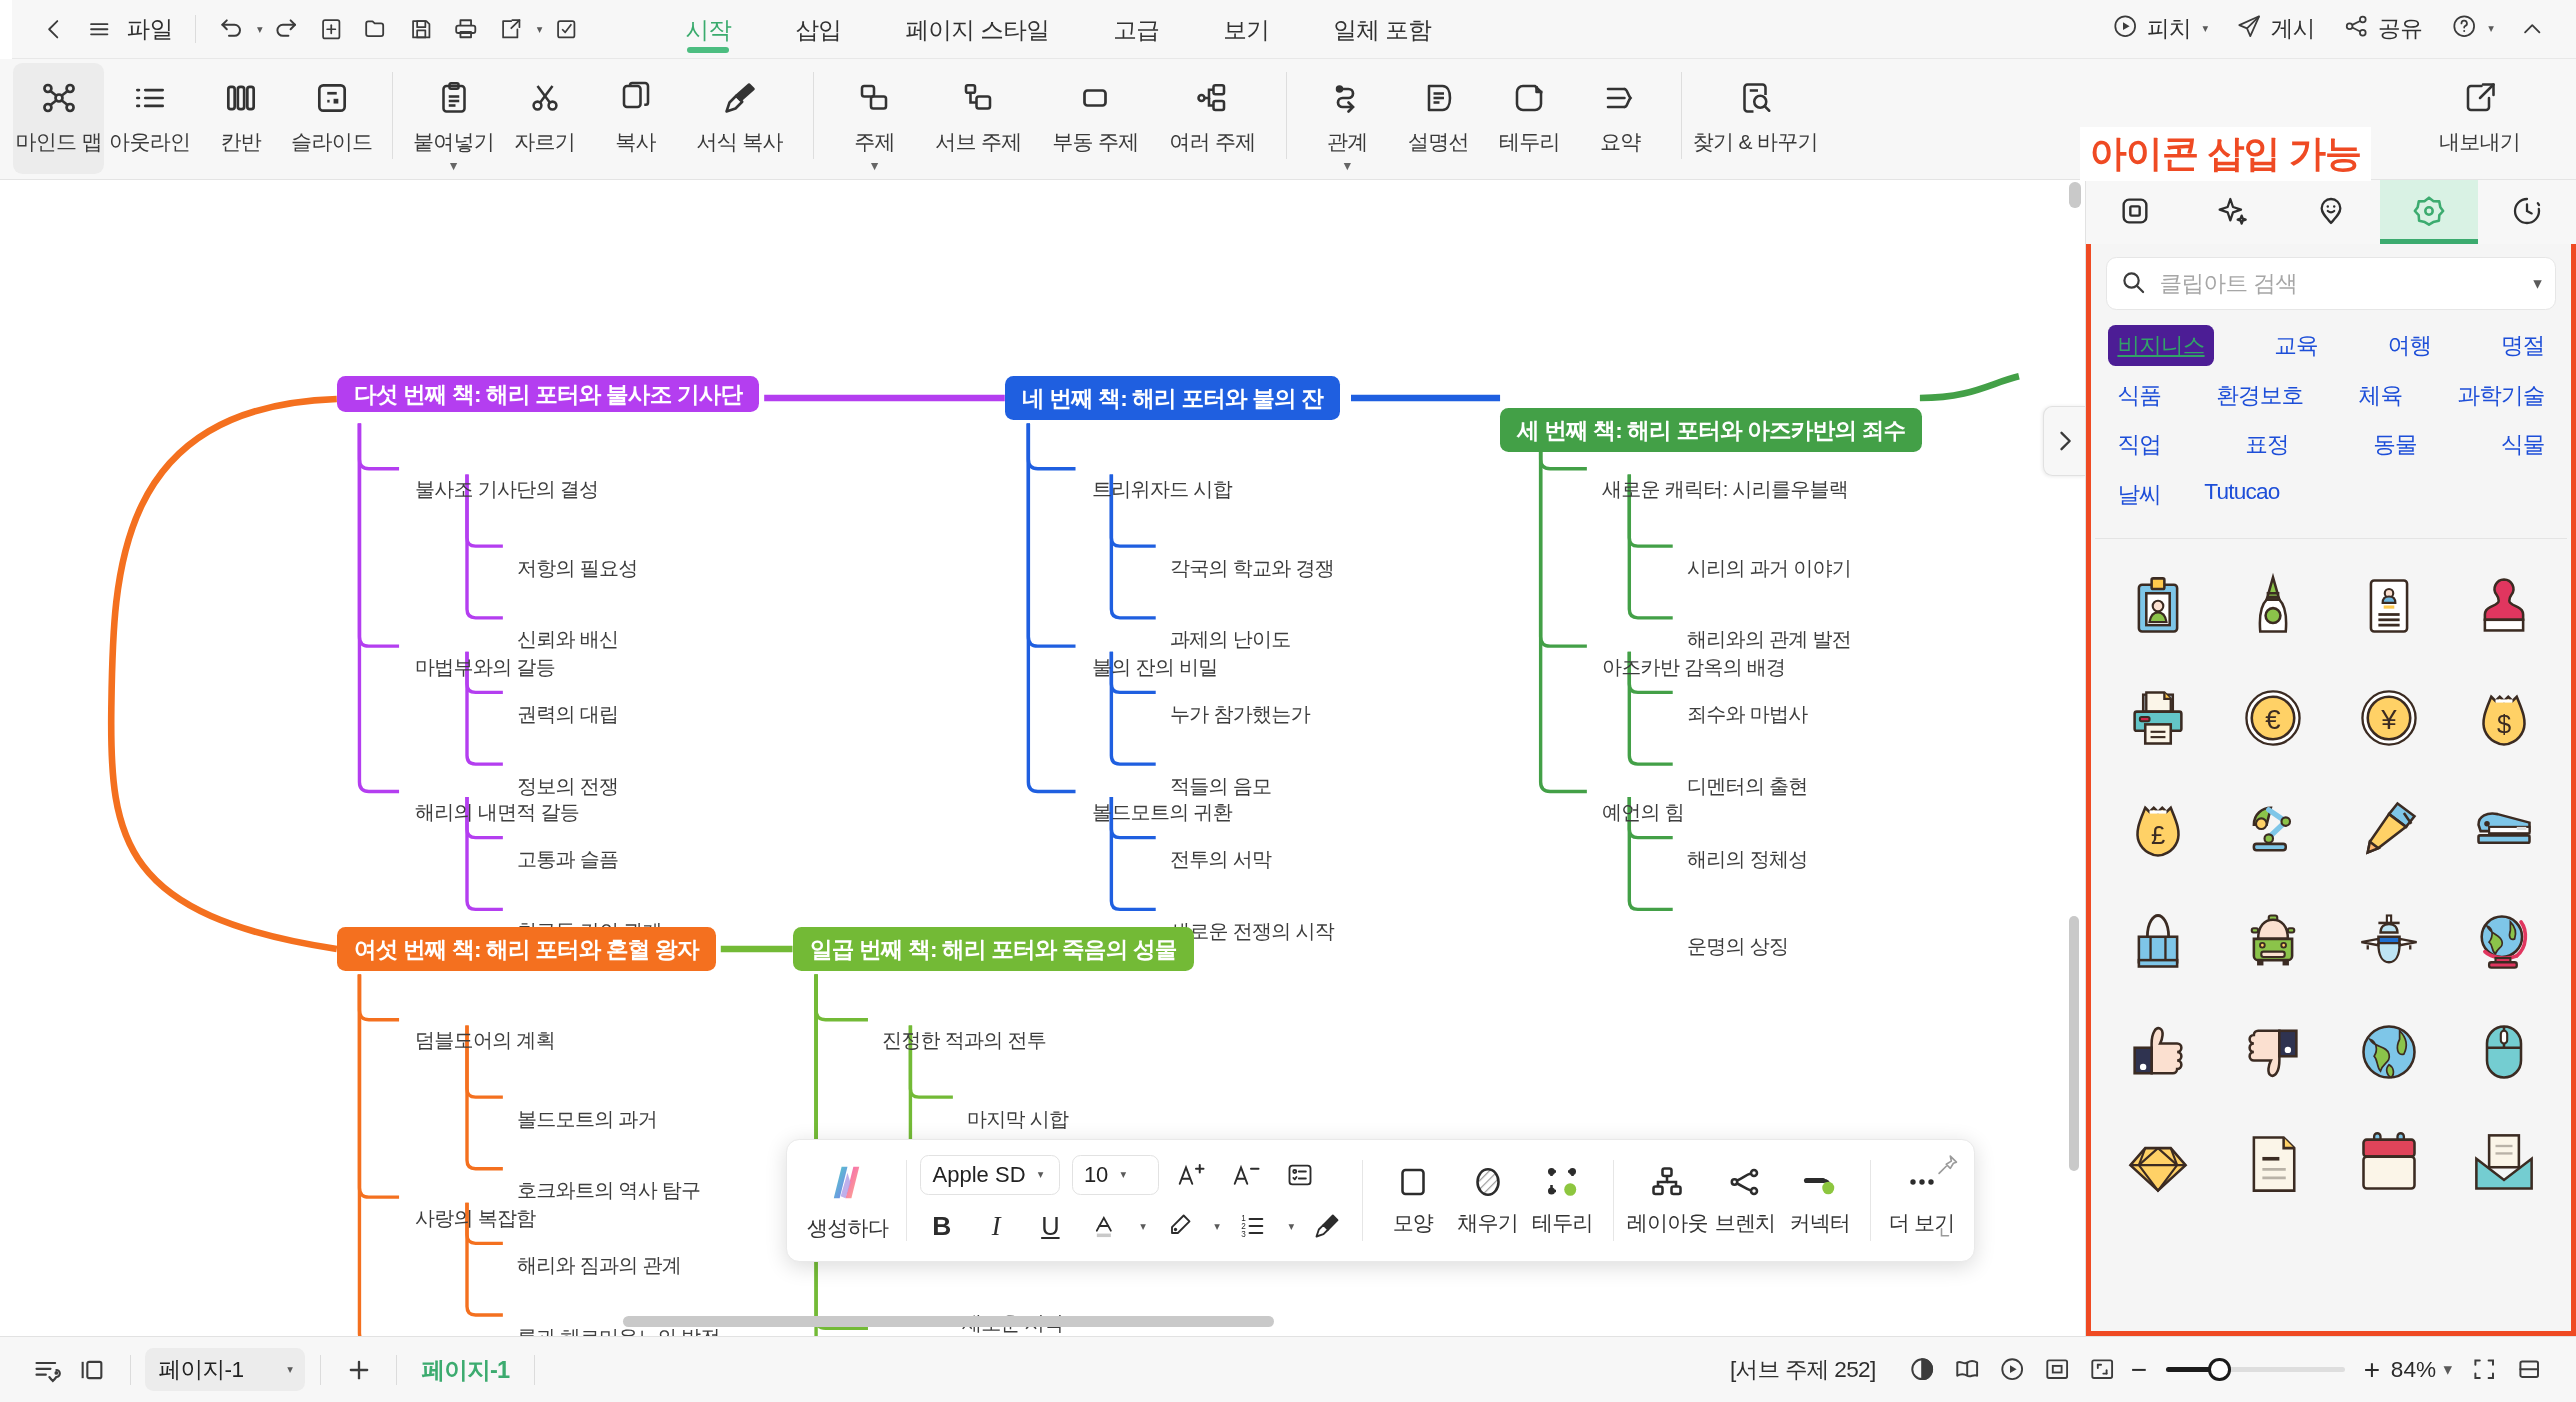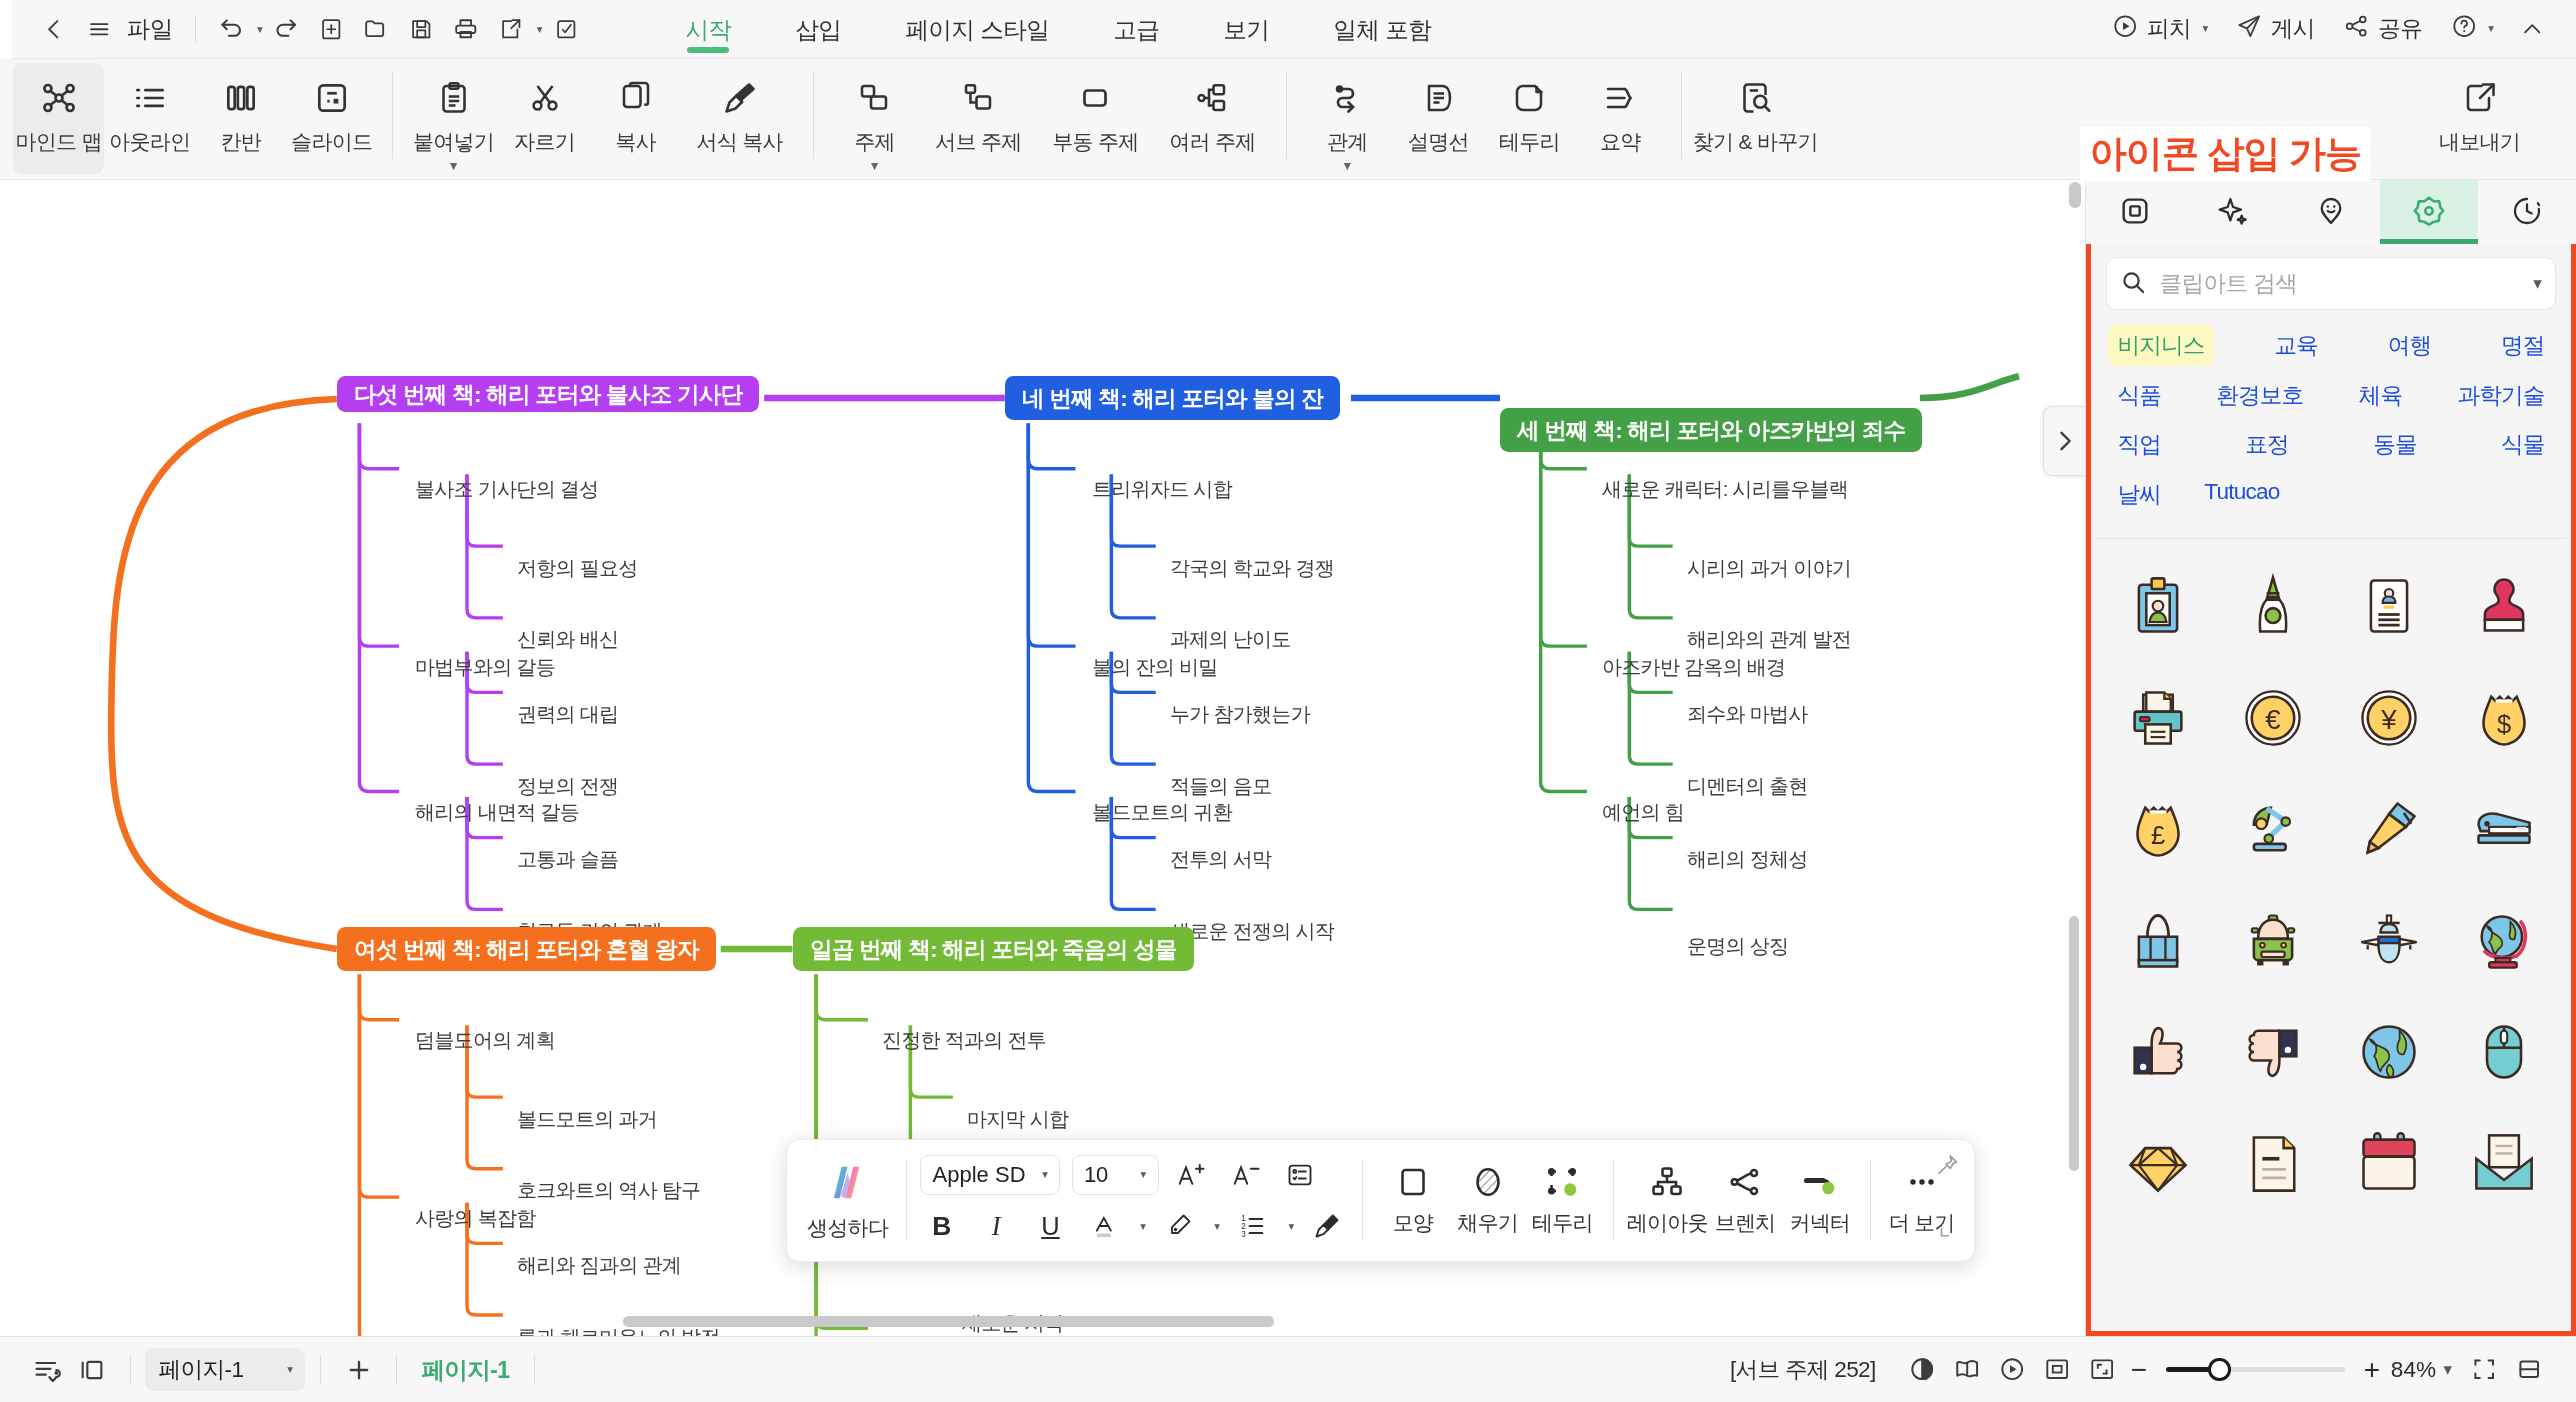--- a/index.html
+++ b/index.html
@@ -113,21 +113,21 @@
     box-shadow:0 4.7px 21px rgba(0,0,0,.14); display:flex; align-items:center;
     padding:0 15px; z-index:40;
   }
   .fmt-ai { width:111px; display:flex; flex-direction:column; align-items:center; gap:5.7px; }
   .fmt-ai-lbl { font-size:21px; color:#333; letter-spacing:-0.7px; }
   .fmt-sep { width:0.9px; height:81px; background:#e6e6e6; margin:0 13.2px; }
   .fmt-col { display:flex; flex-direction:column; gap:9.4px; }
   .fmt-row { display:flex; align-items:center; gap:11.3px; }
   .fmt-select {
     height:40px; border:0.9px solid #e2e2e2; border-radius:8.5px; background:#fff;
-    display:flex; align-items:center; justify-content:space-between; padding:0 11.3px;
+    display:flex; align-items:center; justify-content:flex-start; padding:0 11.3px;
     font-size:22px; color:#222; gap:9.4px;
   }
   .fmt-select.font { width:140px; }
   .fmt-select.size { width:87px; }
   .fmt-ib {
     width:43px; height:42px; display:flex; align-items:center; justify-content:center;
     border-radius:6.6px; color:#2c2c2c; font-size:24.5px;
   }
   .fmt-tool { width:91px; display:flex; flex-direction:column; align-items:center; gap:6.6px; }
   .fmt-tool .tl { font-size:21px; color:#333; letter-spacing:-0.8px; white-space:nowrap; }
@@ -160,21 +160,21 @@
   }
   .rp-search input::placeholder { color:#a6a6a6; }
   .rp-cats {
     padding:5.7px 17px 13.2px 17px; display:flex; flex-wrap:wrap; gap:0;
   }
   .rp-catrow { display:flex; width:100%; justify-content:space-between; margin-bottom:9.4px; }
   .rp-cat {
     font-size:22.6px; color:#1d4ed8; padding:4.7px 9.4px; border-radius:7.5px; white-space:nowrap;
     letter-spacing:-0.8px;
   }
-  .rp-cat.sel { background:#fef9c3; color:#32a268; }
+  .rp-cat.sel { background:#4c1d95; color:#32a268;text-decoration:underline; }
   .rp-divider { height:0.9px; background:#e4e4e4; margin:0 3.8px; }
   .rp-grid {
     flex:1; overflow:hidden; padding:17px 9.4px 0 9.4px;
     display:grid; grid-template-columns:repeat(4,1fr); gap:9.4px 0; align-content:start;
   }
   .clip {
     height:102px; display:flex; align-items:center; justify-content:center; border-radius:9.4px;
   }
   .clip svg { display:block; }
 

